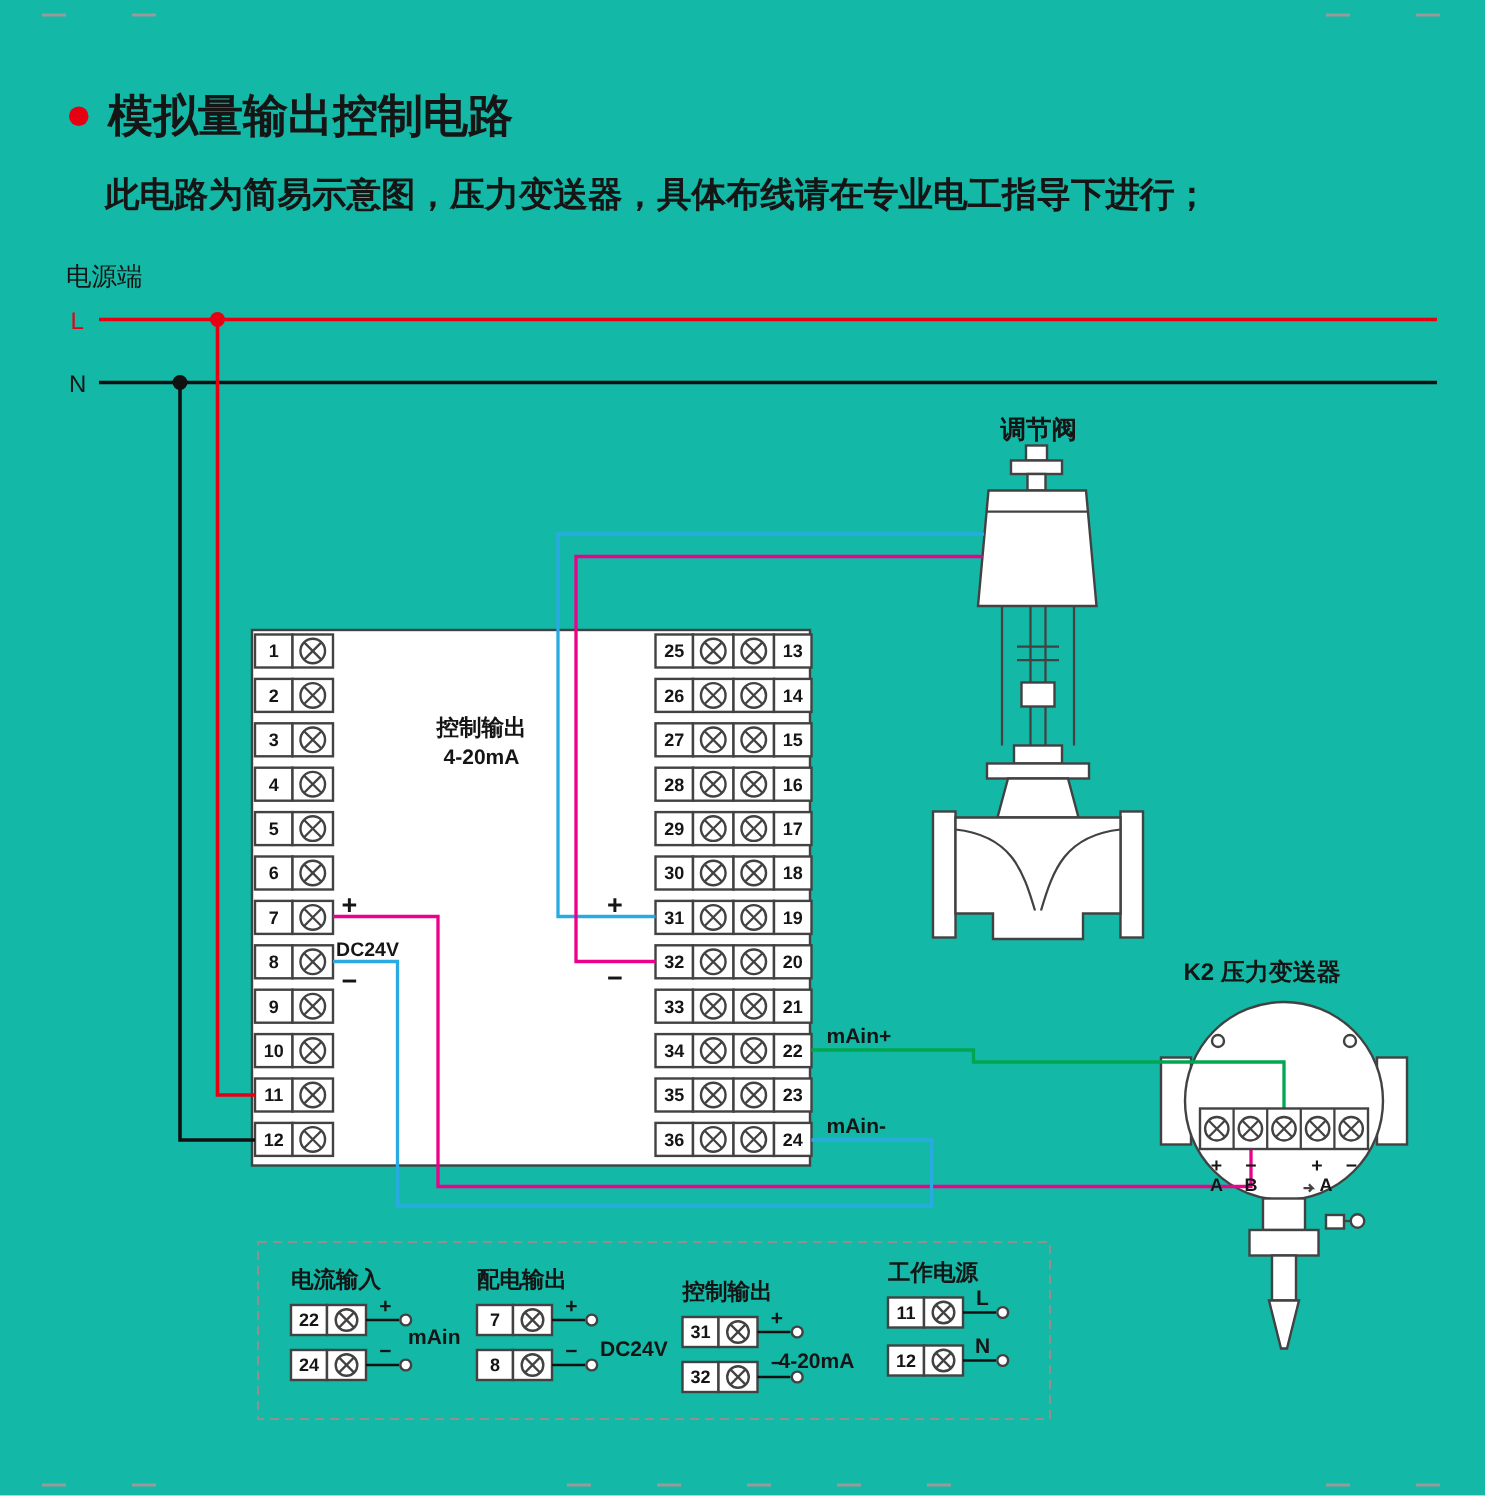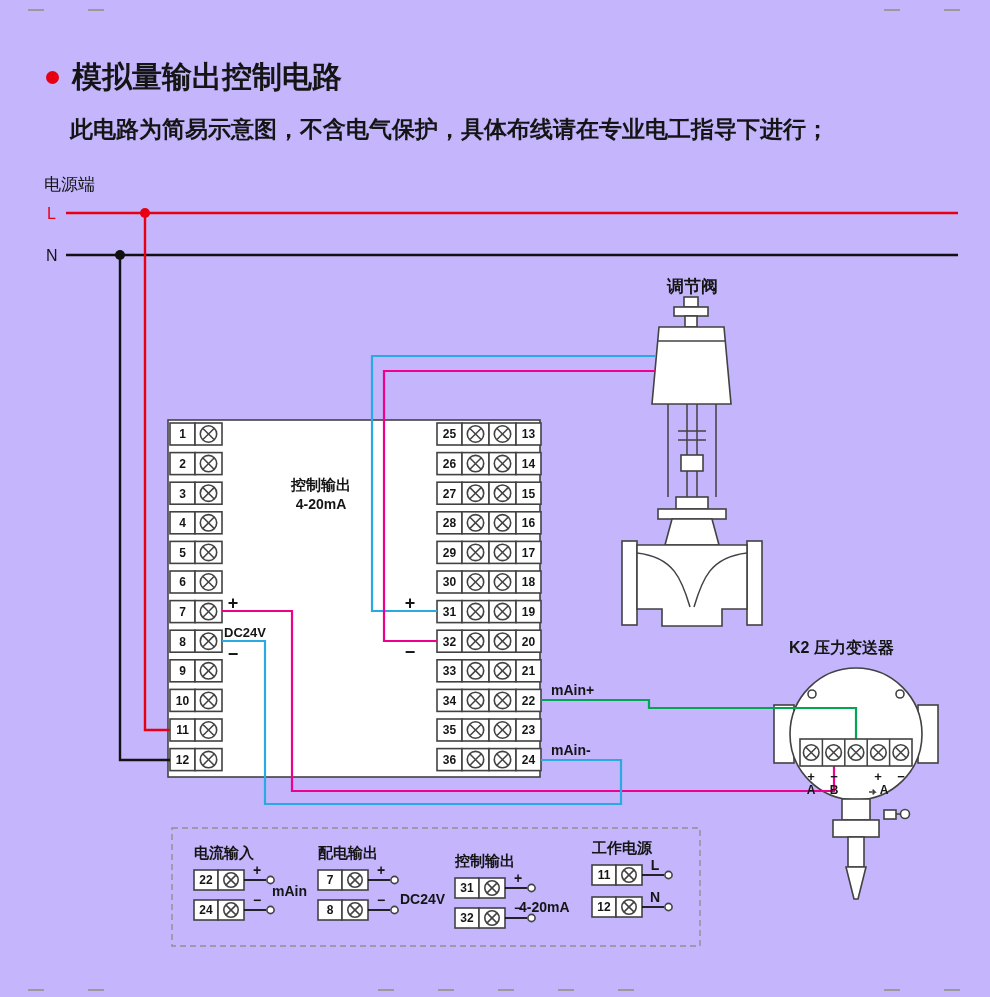--- a/index.html
+++ b/index.html
@@ -1,16 +1,16 @@
 <!DOCTYPE html>
 <html style="--c-red: #e60012; --c-black: #111111; --c-blue: #29abe2; --c-pink: #ec008c; --c-green: #00a650; --c-outline: #424242;"><head>
 <meta charset="utf-8">
 <style>
   html,body{margin:0;padding:0;background:#fff;}
-  .page{position:relative;width:990px;height:997px;background:#c4b5fd;overflow:hidden;
+  .page{position:relative;width:990px;height:997px;background:#14b8a6;overflow:hidden;
         font-family:"Liberation Sans",sans-serif;}
   .page svg{position:absolute;left:0;top:0;}
 
   .header{position:absolute;left:46px;top:57px;display:flex;align-items:center;gap:13px;z-index:2;}
   .bullet{width:13px;height:13px;border-radius:50%;background:var(--c-red,#e60012);}
   h1.title{margin:0;font-size:30px;font-weight:600;color:#151515;font-family:"Liberation Sans",sans-serif;}
   .subtitle{position:absolute;left:70px;top:114px;font-size:23px;font-weight:700;color:#151515;z-index:2;}
 
   .tx{font-family:"Liberation Sans",sans-serif;fill:#151515;}
   .b{font-weight:700;}
@@ -35,21 +35,21 @@
 </style>
 </head>
 <body>
 
 <div class="page">
 
   <div class="header">
     <span class="bullet"></span>
     <h1 class="title">模拟量输出控制电路</h1>
   </div>
-  <div class="subtitle">此电路为简易示意图，不含电气保护，具体布线请在专业电工指导下进行；</div>
+  <div class="subtitle">此电路为简易示意图，压力变送器，具体布线请在专业电工指导下进行；</div>
 
   <svg width="990" height="997" viewBox="0 0 990 997" xmlns="http://www.w3.org/2000/svg">
 
     <path class="crop" d="M28 10H44M88 10H104M884 10H900M944 10H960"></path>
     <path class="crop" d="M28 990H44M88 990H104M378 990H394M438 990H454M498 990H514M558 990H574M618 990H634M884 990H900M944 990H960"></path>
 
     <text x="44" y="190" class="tx s17">电源端</text>
     <text x="47" y="219" class="tx s16 red">L</text>
     <text x="46" y="261" class="tx s16">N</text>
     <line class="wire w-red" x1="66" y1="213" x2="958" y2="213"></line>

